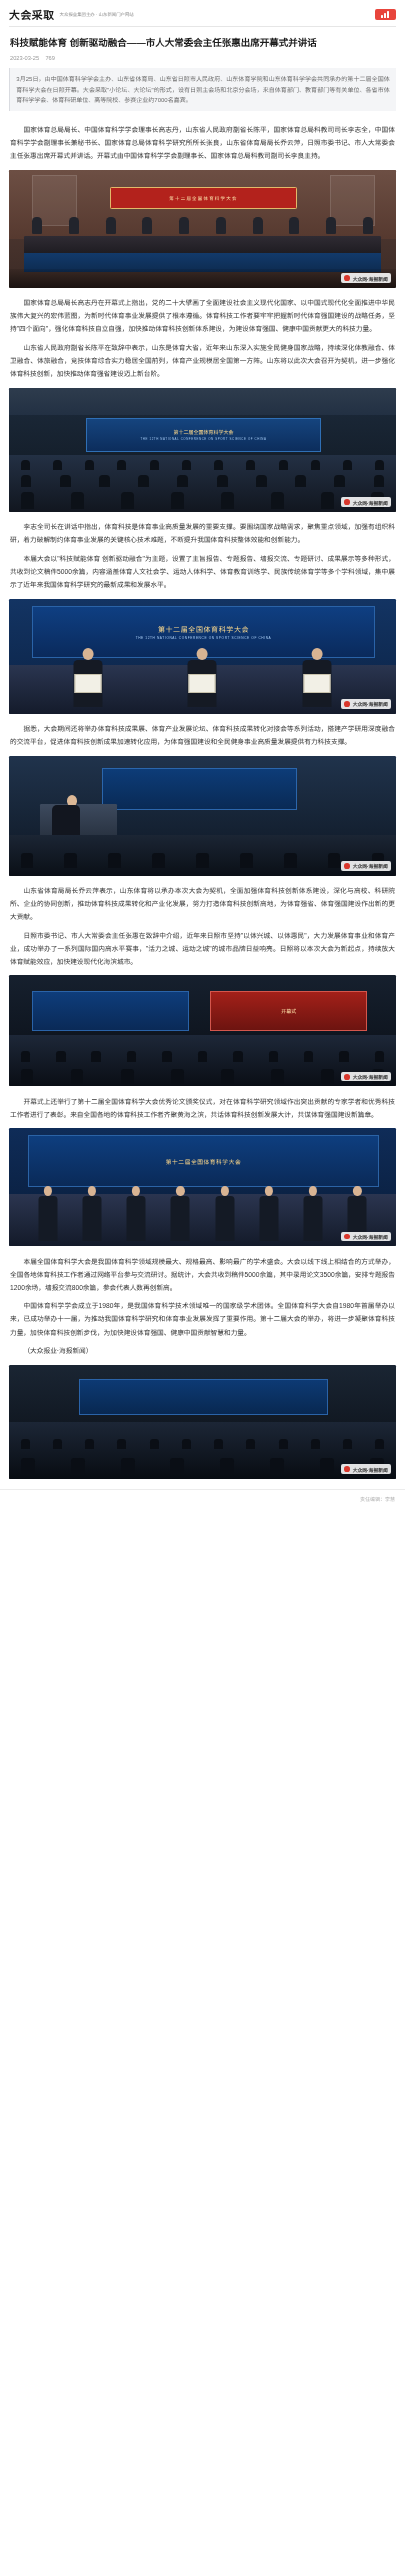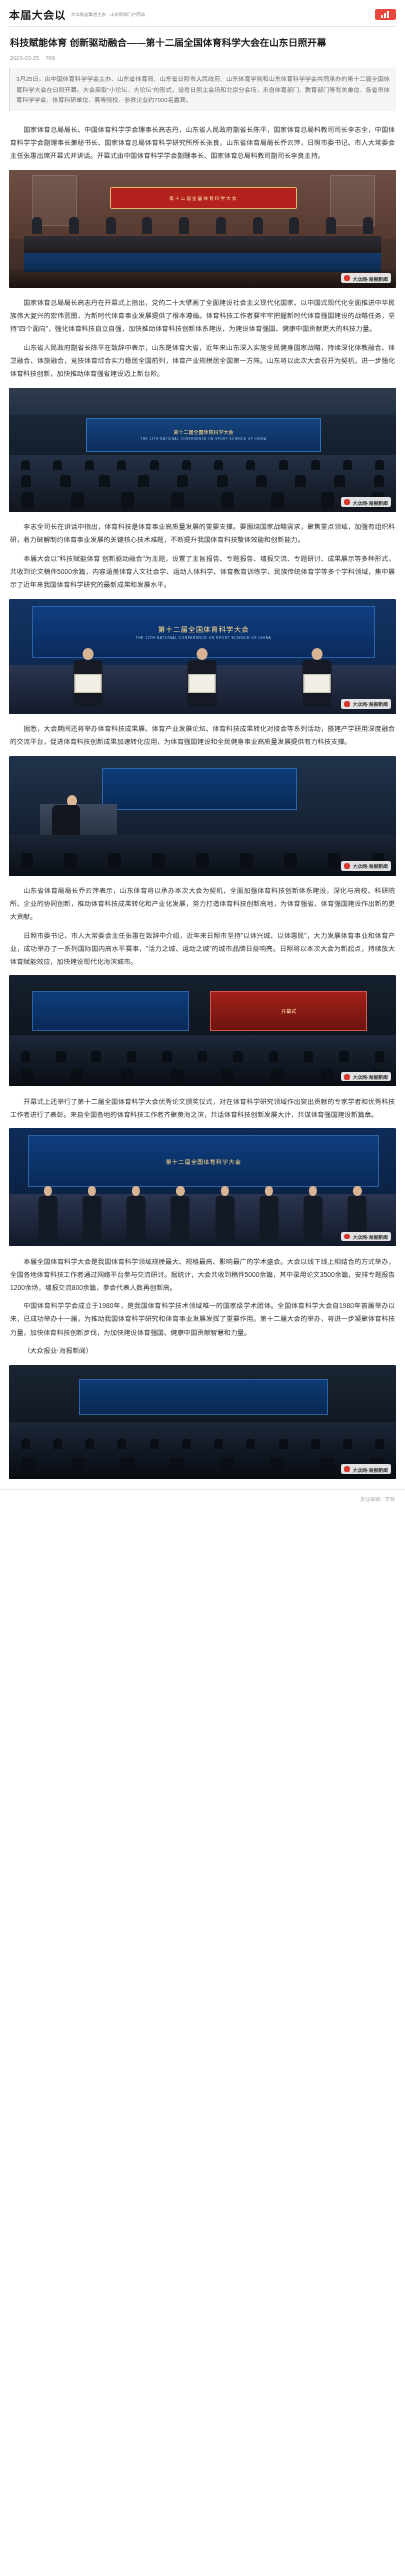--- a/index.html
+++ b/index.html
@@ -205,34 +205,34 @@
     font-size:5px;color:#b0b0b0;
   }
 </style>
 </head>
 <body>
 
 <div class="page">
 
   <div class="brandbar">
     <div class="brand-left">
-      <div class="brand-logo">本届大会以</div>
+      <div class="brand-logo">大会采取</div>
       <div class="brand-sub">大众报业集团主办 · 山东新闻门户网站</div>
     </div>
     <div class="brand-right">
       <span class="bars">
         <i style="height:3.2px"></i>
           <i style="height:5px"></i>
           <i style="height:7px"></i>
       </span>
     </div>
   </div>
   <div class="hr-thin"></div>
 
-  <div class="headline">科技赋能体育 创新驱动融合——第十二届全国体育科学大会在山东日照开幕</div>
+  <div class="headline">科技赋能体育 创新驱动融合——市人大常委会主任张惠出席开幕式并讲话</div>
 
   <div class="meta">
     <span>2023-03-25</span>
     <span>769</span>
   </div>
 
   <div class="summary">3月25日，由中国体育科学学会主办、山东省体育局、山东省日照市人民政府、山东体育学院和山东体育科学学会共同承办的第十二届全国体育科学大会在日照开幕。大会采取"小论坛、大论坛"的形式，设有日照主会场和北京分会场，来自体育部门、教育部门等有关单位、各省市体育科学学会、体育科研单位、高等院校、参赛企业约7000名嘉宾。</div>
 
   <p class="body">国家体育总局局长、中国体育科学学会理事长高志丹，山东省人民政府副省长陈平，国家体育总局科教司司长李志全，中国体育科学学会副理事长兼秘书长、国家体育总局体育科学研究所所长张良，山东省体育局局长乔云萍，日照市委书记、市人大常委会主任张惠出席开幕式并讲话。开幕式由中国体育科学学会副理事长、国家体育总局科教司副司长李良主持。</p>
 

